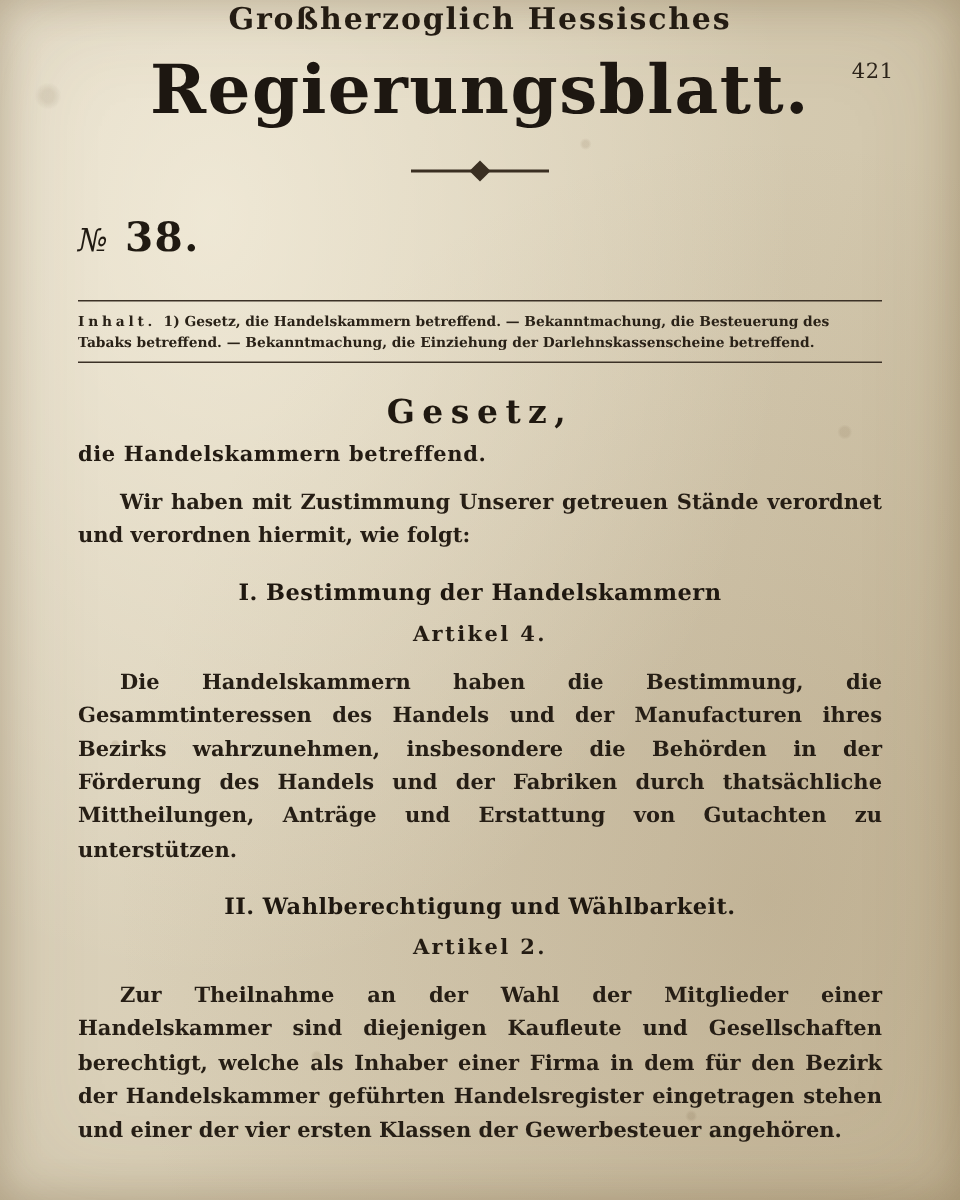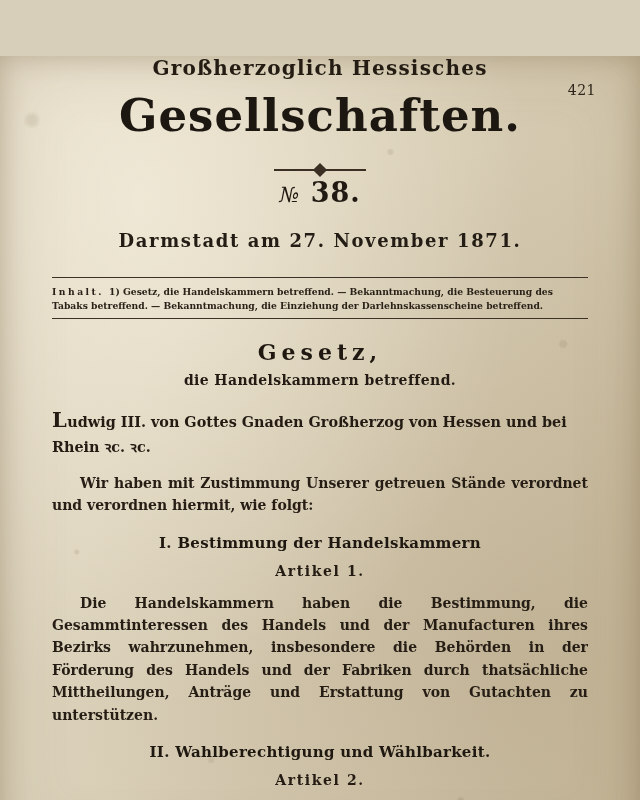--- a/index.html
+++ b/index.html
@@ -57,32 +57,31 @@
   }
 
   
   .frak {
     font-family: "DejaVu Serif", serif;
     font-weight: bold;
   }
 
   .folio {
     position: absolute;
-    top: 26px;
+    top: 40px;
     right: 44px;
     font-family: "DejaVu Serif", serif;
     font-size: 14px;
     letter-spacing: 0.5px;
     color: #2c241a;
     z-index: 4;
   }
 
   .kicker {
     text-align: center;
-    margin-top: 56px;
     font-size: 20px;
     font-weight: bold;
     letter-spacing: 1.2px;
     color: #241c13;
     font-family: "DejaVu Serif", serif;
   }
   .masthead {
     text-align: center;
     margin-top: 12px;
     font-size: 45px;
@@ -108,21 +107,21 @@
   .ornament .dia {
     position: absolute;
     top: 2px; left: 50%;
     margin-left: -5px;
     width: 10px; height: 10px;
     background: #3a2f22;
     transform: rotate(45deg);
   }
 
   .issue-no {
-    text-align: center;
+    margin-top: 22px;
     font-size: 27px;
     font-weight: bold;
     letter-spacing: 1px;
     color: #201a12;
   }
   .issue-no .nmark {
     font-style: italic;
     font-weight: normal;
     font-size: 21px;
   }
@@ -163,21 +162,20 @@
 
   h1.law-title {
     text-align: center;
     margin: 20px 0 0;
     font-size: 22px;
     font-weight: bold;
     letter-spacing: 5px;
     color: #1f1810;
   }
   .law-sub {
-    text-align: center;
     margin-top: 7px;
     font-size: 14px;
     font-weight: bold;
     letter-spacing: 0.4px;
     color: #231b13;
   }
 
   .preamble {
     margin-top: 16px;
     font-size: 14.4px;
@@ -220,53 +218,49 @@
 </head>
 <body>
 
 <div class="page">
 
   <div class="folio">421</div>
 
   <div class="content">
 
     <div class="kicker frak">Großherzoglich Hessisches</div>
-    <div class="masthead frak">Gesellschaften.</div>
+    <div class="masthead frak">Regierungsblatt.</div>
 
     <div class="ornament">
       <div class="bar"></div>
       <div class="dia"></div>
     </div>
 
     <div class="issue-no">
       <span class="nmark">№</span>
       <span>38.</span>
     </div>
 
-    <div class="dateline frak">Darmstadt am 27. November 1871.</div>
 
     <hr class="rule">
 
     <div class="toc frak">
       <span class="lbl">Inhalt.</span><span>1) Gesetz, die Handelskammern betreffend. — Bekanntmachung, die Besteuerung des Tabaks betreffend. — Bekanntmachung, die Einziehung der Darlehnskassenscheine betreffend.</span>
     </div>
 
     <hr class="rule2">
 
     <h1 class="law-title frak">Gesetz,</h1>
     <div class="law-sub frak">die Handelskammern betreffend.</div>
 
-    <div class="preamble frak">
-      <span class="dropcap">L</span><span>udwig III. von Gottes Gnaden Großherzog von Hessen und bei Rhein ꝛc. ꝛc.</span>
-    </div>
 
     <p class="body frak">Wir haben mit Zustimmung Unserer getreuen Stände verordnet und verordnen hiermit, wie folgt:</p>
 
     <div class="section-head frak">I. Bestimmung der Handelskammern</div>
-    <div class="article-head frak">Artikel 1.</div>
+    <div class="article-head frak">Artikel 4.</div>
     <p class="body frak">Die Handelskammern haben die Bestimmung, die Gesammtinteressen des Handels und der Manufacturen ihres Bezirks wahrzunehmen, insbesondere die Behörden in der Förderung des Handels und der Fabriken durch thatsächliche Mittheilungen, Anträge und Erstattung von Gutachten zu unterstützen.</p>
 
     <div class="section-head frak">II. Wahlberechtigung und Wählbarkeit.</div>
     <div class="article-head frak">Artikel 2.</div>
     <p class="body frak">Zur Theilnahme an der Wahl der Mitglieder einer Handelskammer sind diejenigen Kaufleute und Gesellschaften berechtigt, welche als Inhaber einer Firma in dem für den Bezirk der Handelskammer geführten Handelsregister eingetragen stehen und einer der vier ersten Klassen der Gewerbesteuer angehören.</p>
 
   </div>
 
 </div>
 

